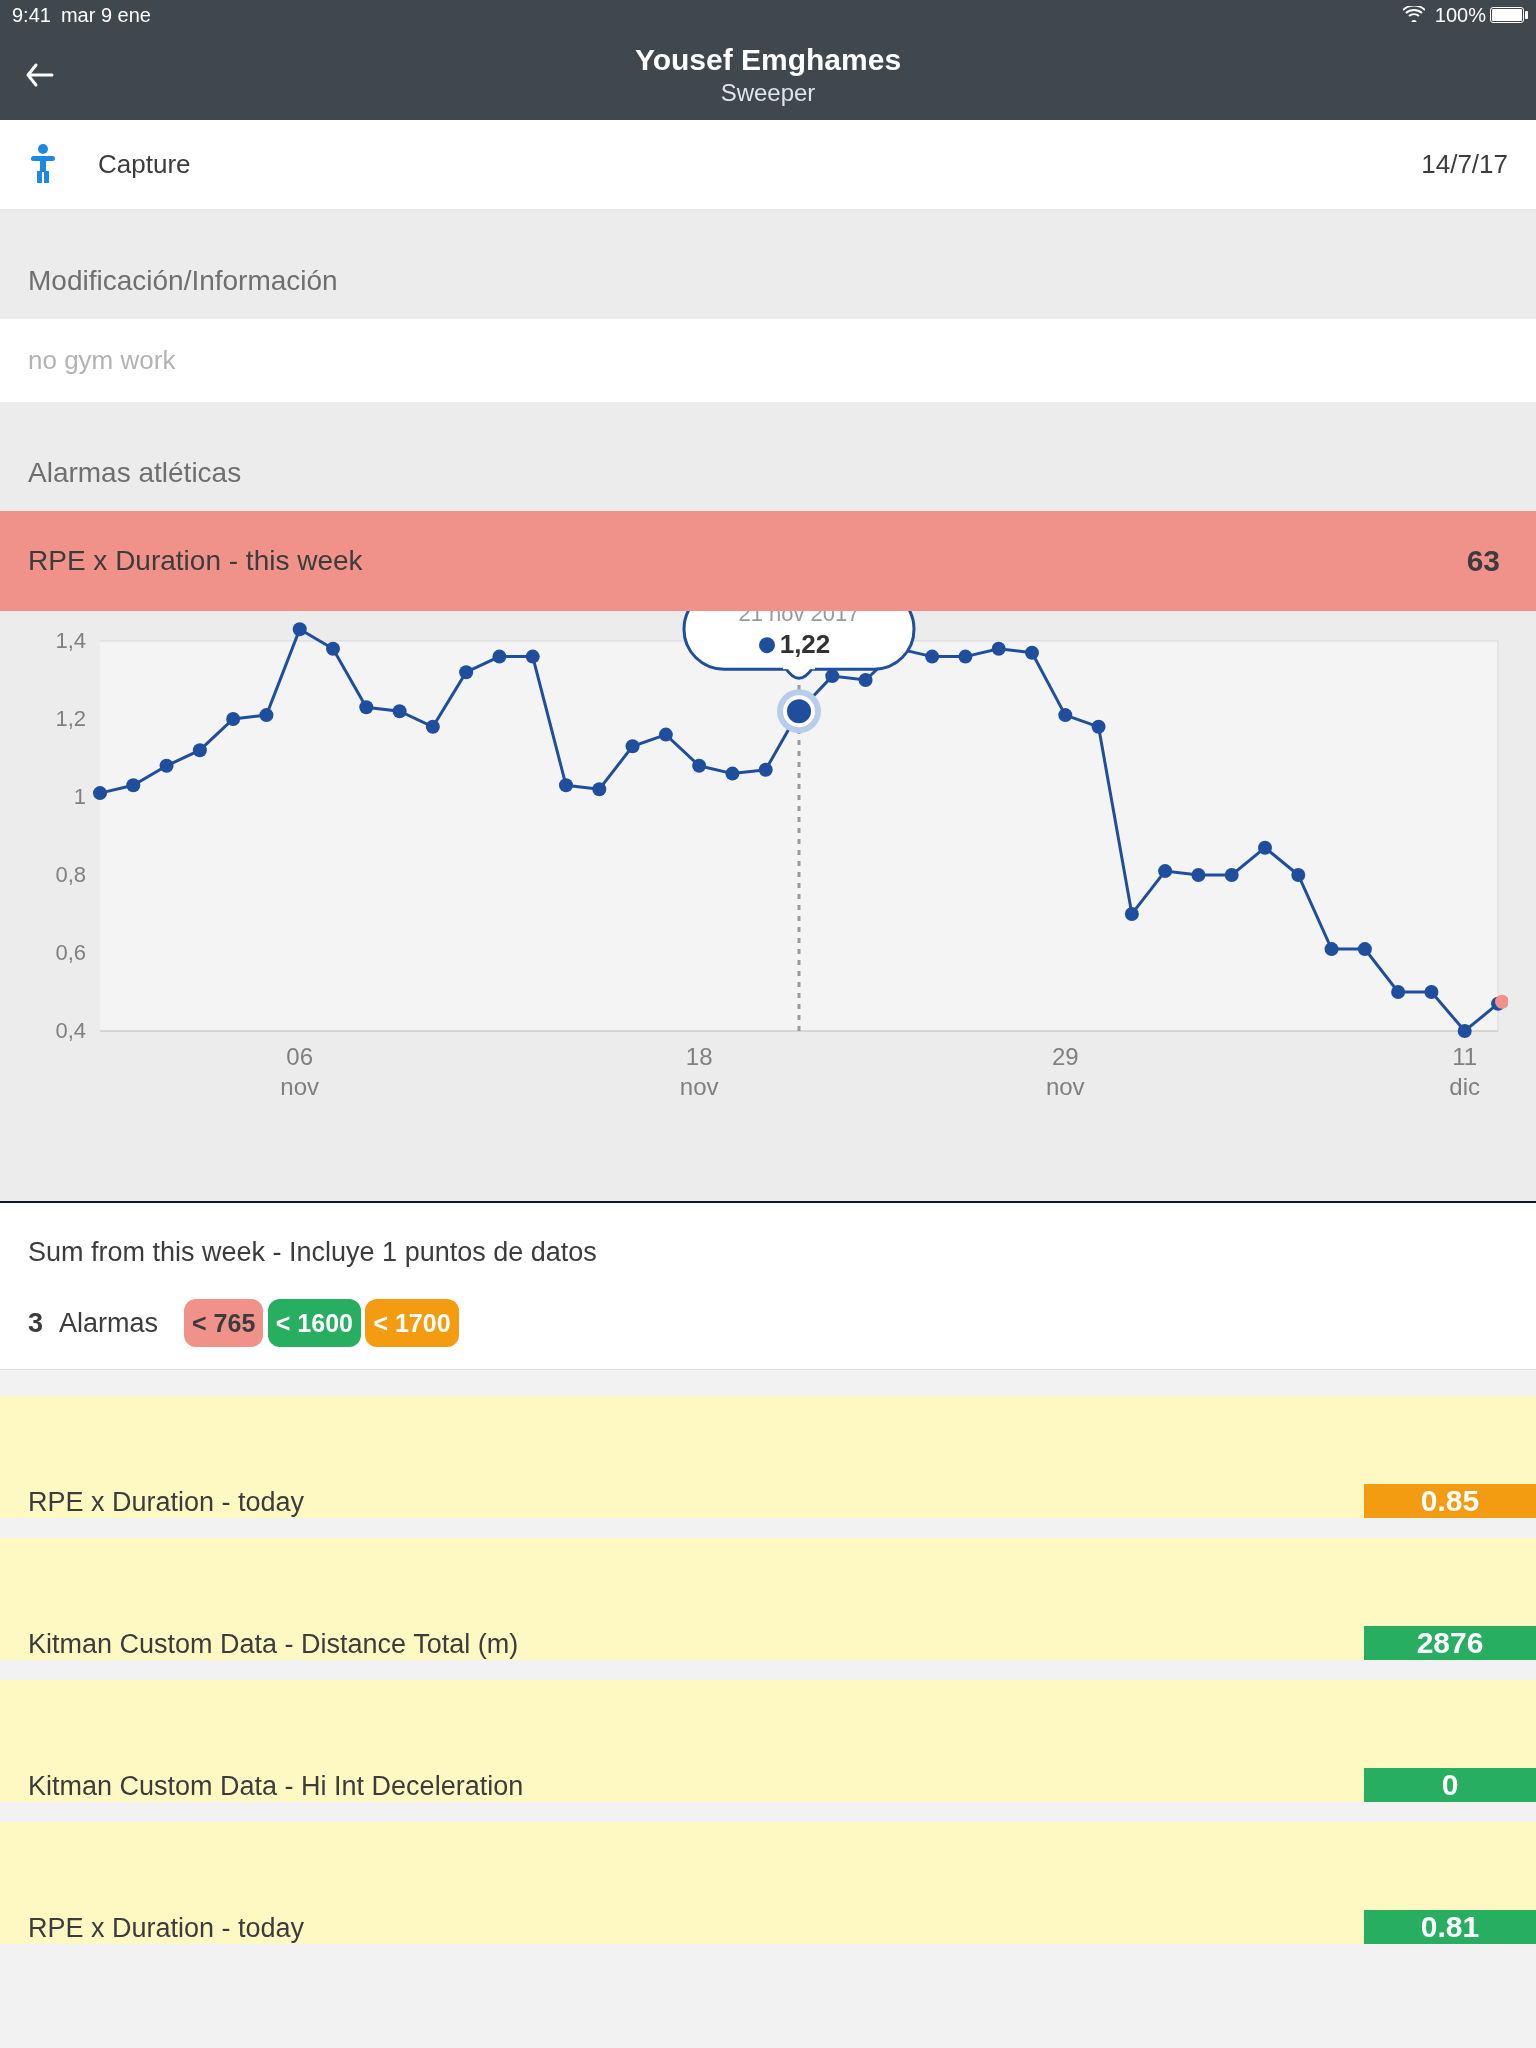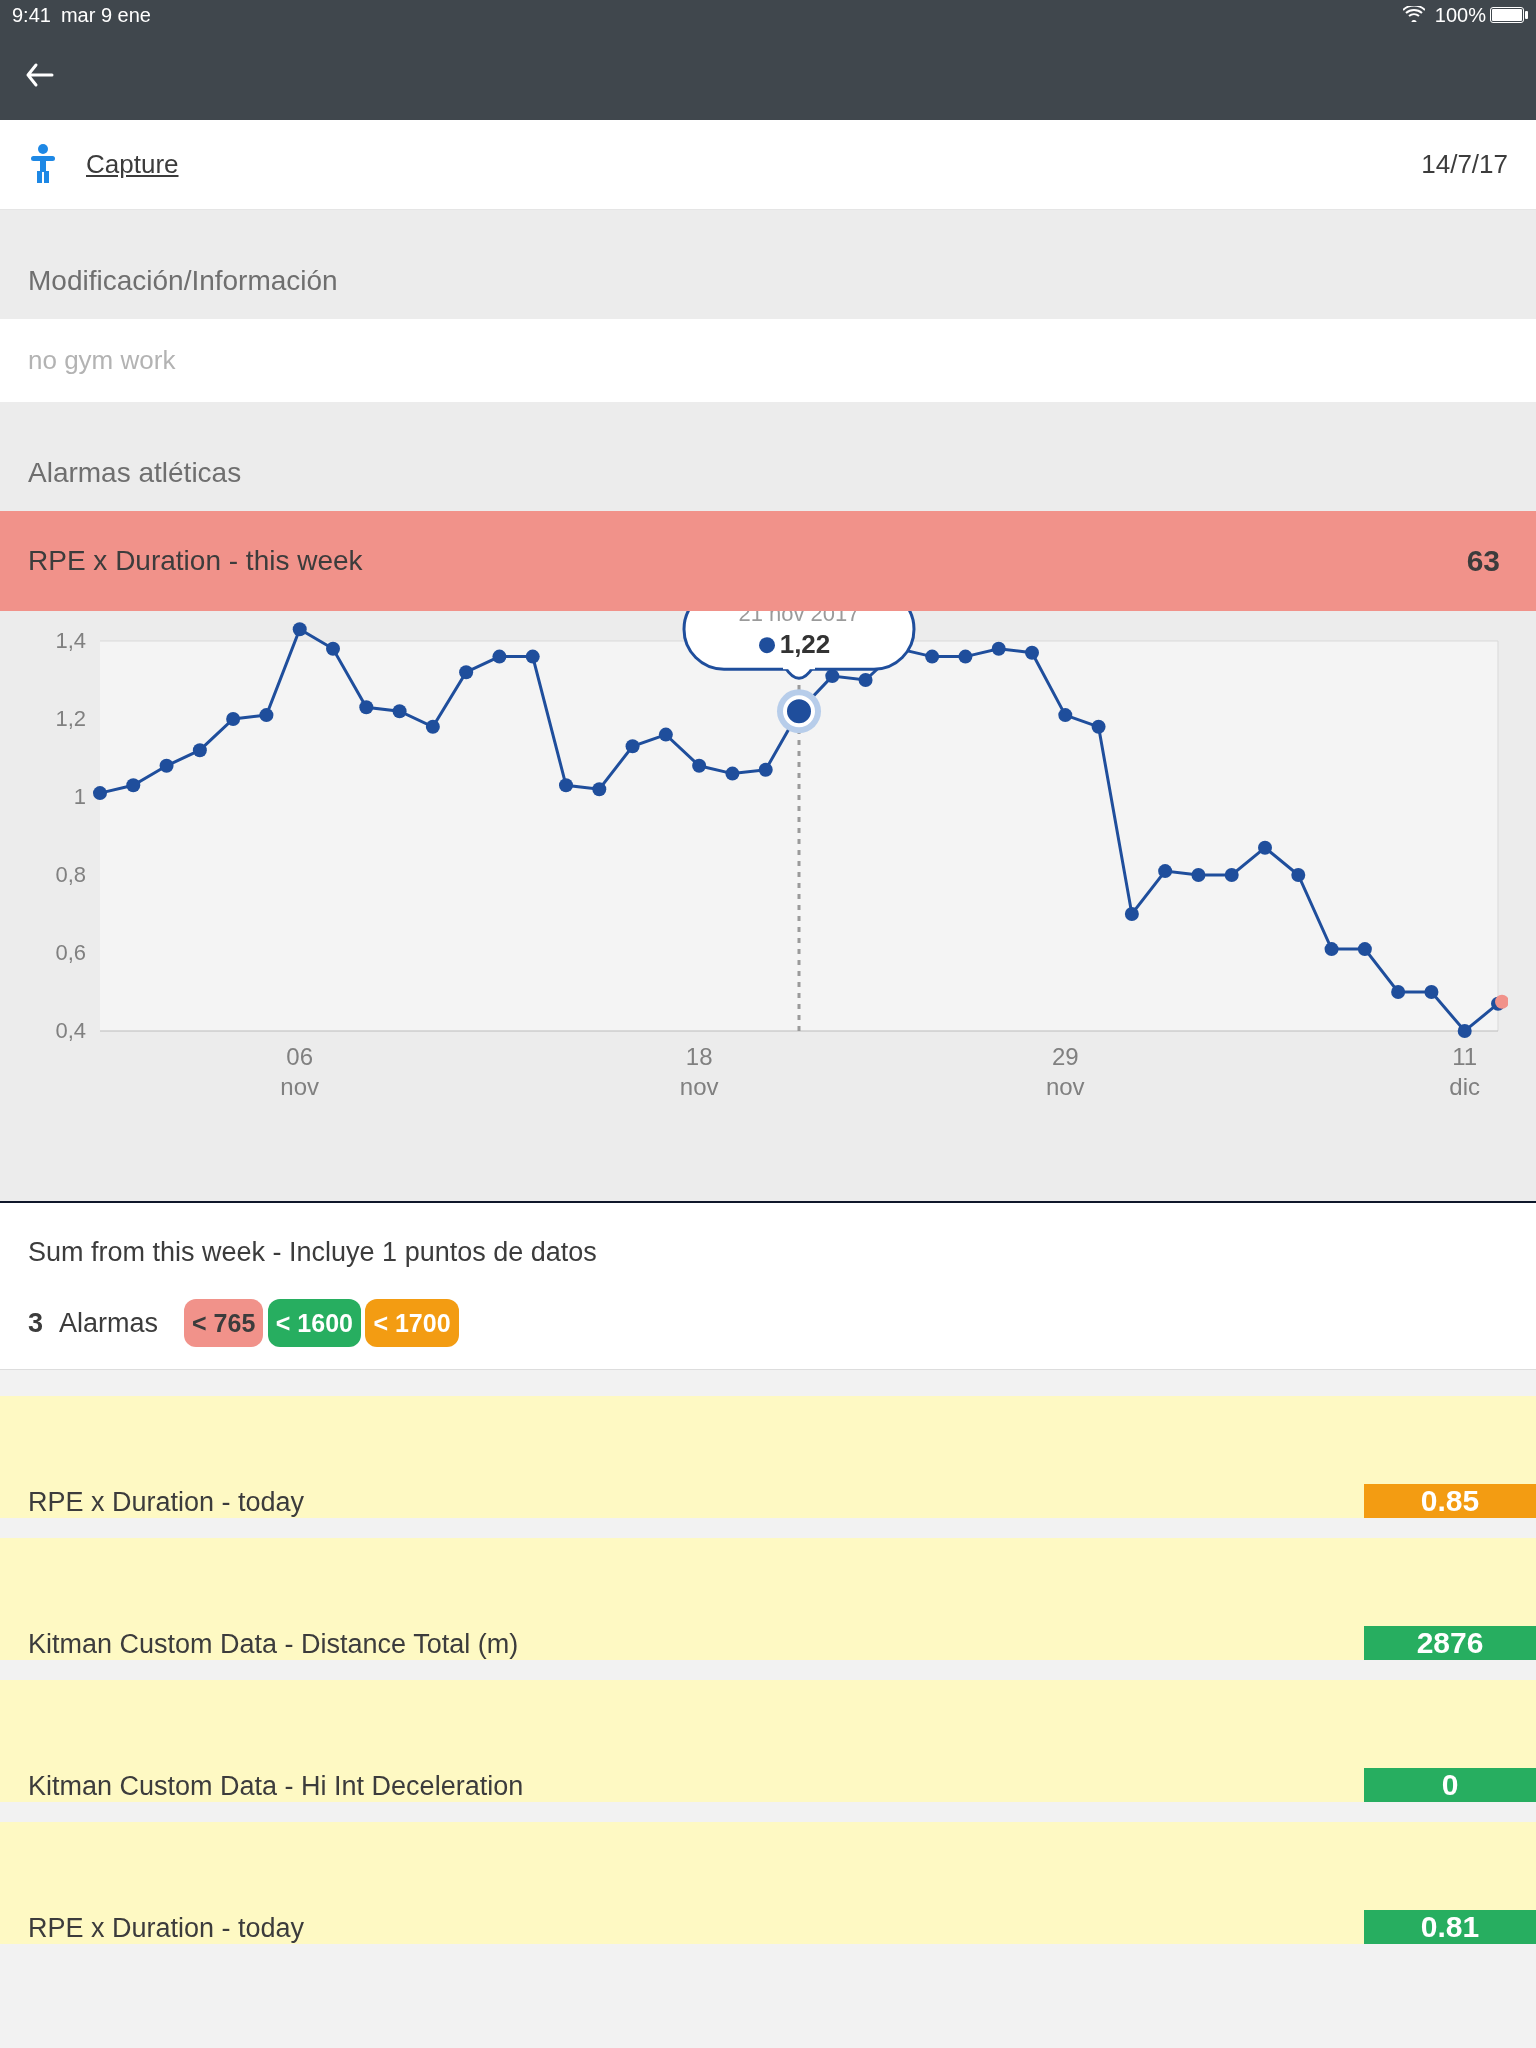--- a/index.html
+++ b/index.html
@@ -37,21 +37,21 @@
   .headerbar .title-wrap { text-align:center; }
   .headerbar .title { font-size:30px; font-weight:600; }
   .headerbar .subtitle { font-size:24px; font-weight:400; color:#e2e4e5; margin-top:2px; }
 
   
   .capture-row {
     height:90px; background:#fff;
     display:flex; align-items:center; justify-content:space-between;
     padding:0 28px; border-bottom:1px solid #e5e5e5;
   }
-  .capture-row .cap-left { display:flex; align-items:center; gap:28px;text-decoration:underline; }
+  .capture-row .cap-left { display:flex; align-items:center; gap:40px; }
   .capture-row .cap-label { font-size:26px; color:#3c3c3c; }
   .capture-row .cap-date  { font-size:26px; color:#3c3c3c; }
 
   
   .section-head {
     background:#ececec; padding:55px 28px 22px; font-size:28px; color:#6f6f6f;
   }
 
   
   .note-body { background:#fff; padding:26px 28px; font-size:26px; color:#b3b3b3; }
@@ -113,20 +113,24 @@
         </span>
     </span>
   </div>
 </div>
 
 <div class="headerbar">
   <div class="back">
     <svg width="36" height="36" viewBox="0 0 36 36">
       <path d="M30 18 H6 M14 8 L6 18 L14 28" fill="none" stroke="#fff" stroke-width="3" stroke-linecap="round" stroke-linejoin="round"></path>
     </svg>
+  </div>
+  <div class="title-wrap">
+    <div class="title">Yousef Emghames</div>
+    <div class="subtitle">Sweeper</div>
   </div>
 </div>
 
 <div class="capture-row">
   <div class="cap-left">
     <span>
       <svg width="30" height="40" viewBox="0 0 30 40">
         <circle cx="15" cy="6" r="5" fill="#1e88e5"></circle>
         <rect x="3" y="13" width="24" height="5" rx="2.5" fill="#1e88e5"></rect>
         <rect x="12" y="13" width="6" height="16" fill="#1e88e5"></rect>

